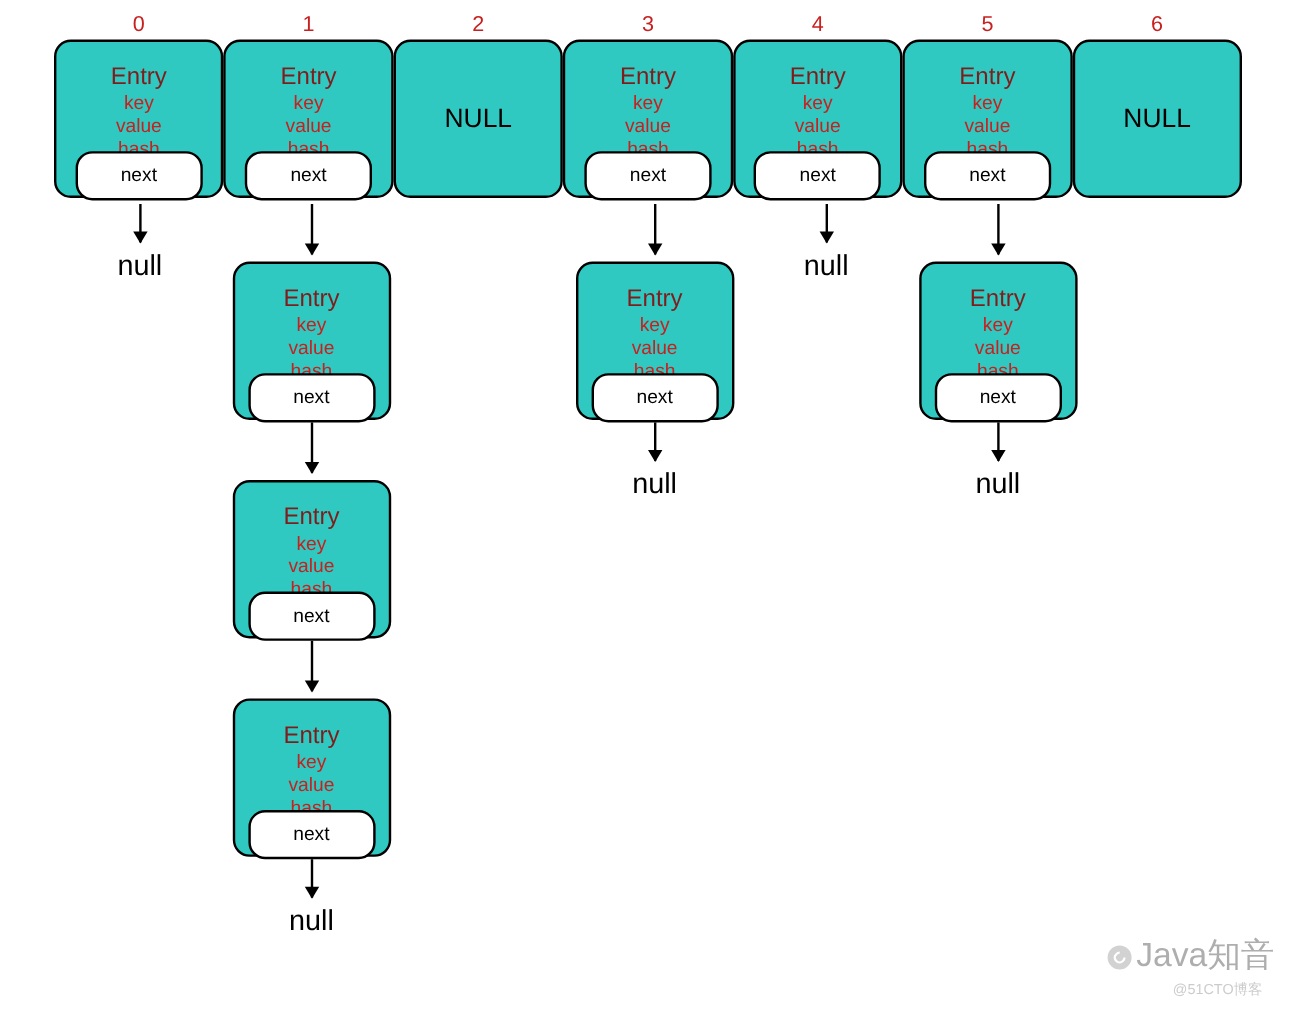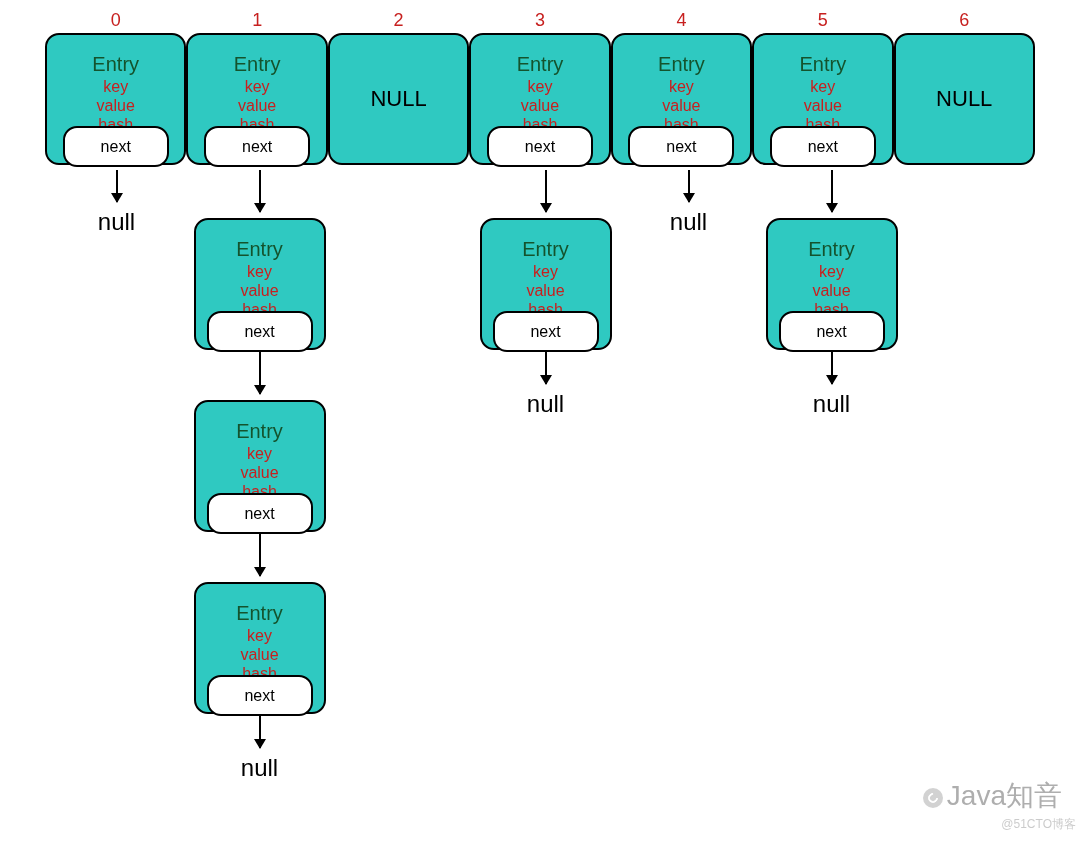--- a/index.html
+++ b/index.html
@@ -45,21 +45,21 @@
     border-radius: 14px;
     flex: 1;
     display: flex;
     flex-direction: column;
     align-items: center;
     justify-content: flex-start;
     padding-top: 18px;
     margin: 0;
   }
   .entry-title {
-    color: #14532d;
+    color: #7f1d1d;
     font-size: 20px;
     font-weight: 400;
     margin-bottom: 1px;
   }
   .entry-field {
     color: #c7201f;
     font-size: 16px;
     line-height: 1.2;
   }
   .null-box {
@@ -133,21 +133,21 @@
     position: absolute;
     right: 18px;
     bottom: 30px;
     color: #9a9a9a;
     font-size: 28px;
     opacity: 0.8;
     margin-top: 36px;
   }
   .watermark2 {
     position: absolute;
-    right: 4px;
+    right: 28px;
     bottom: 12px;
     color: #bfbfbf;
     font-size: 12px;
     opacity: 0.8;
   }
   .wm-icon {
     display: inline-block;
     width: 20px; height: 20px;
     border-radius: 50%;
     background: #c8c8c8;

